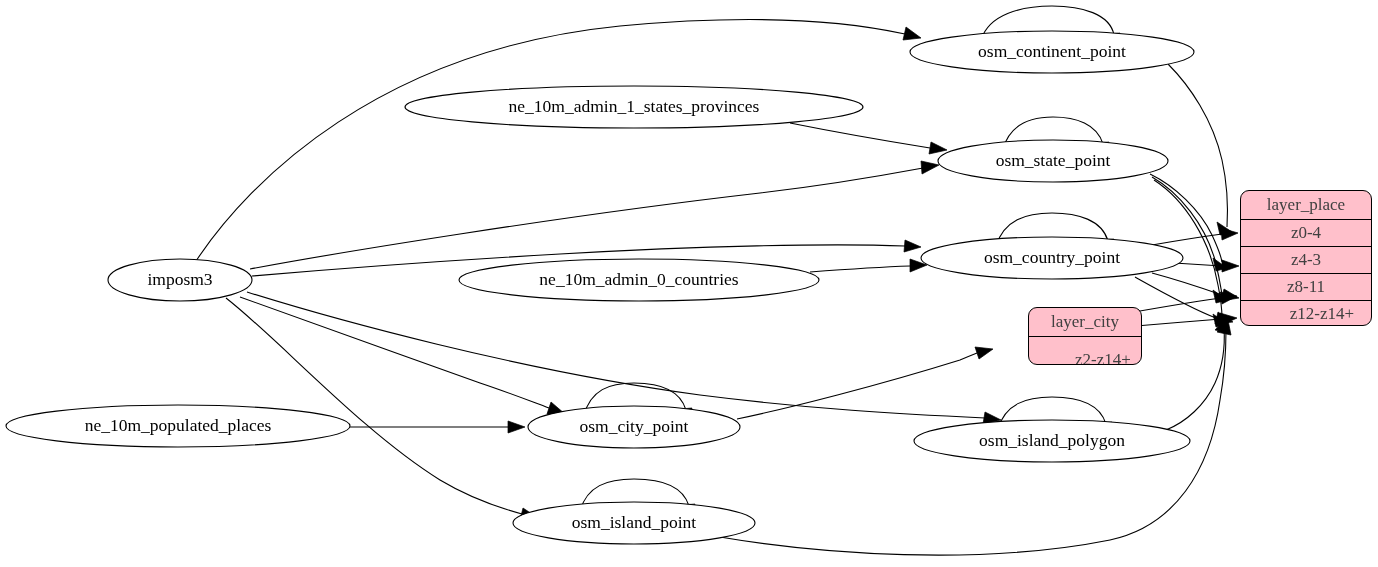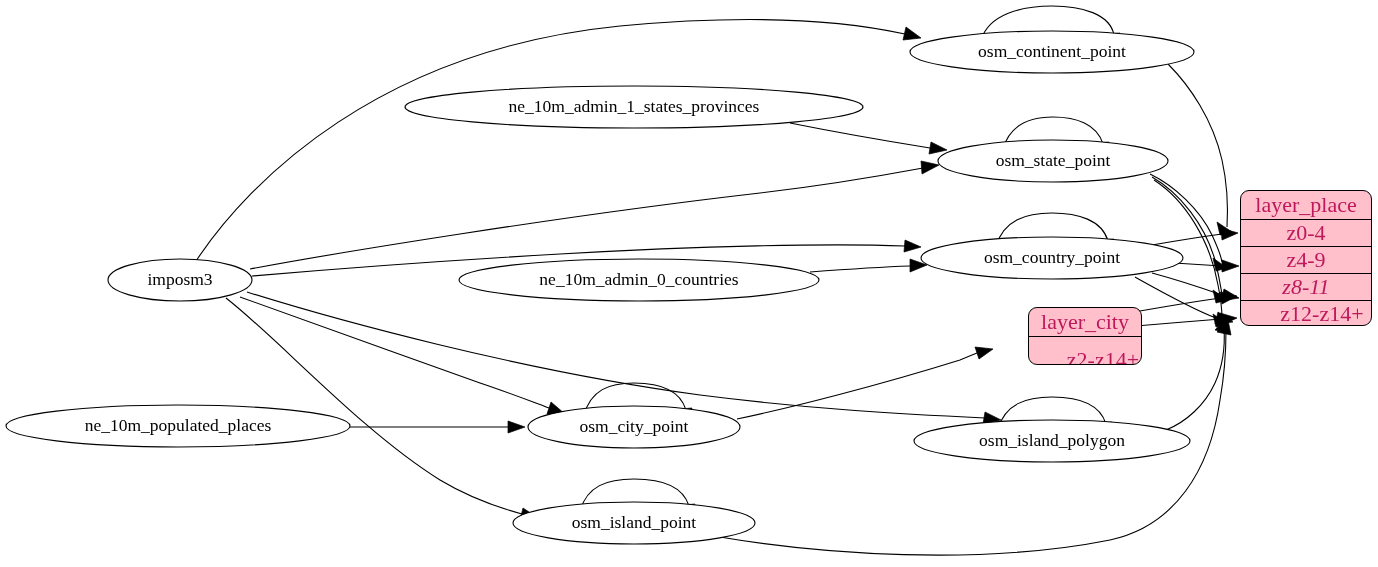--- a/index.html
+++ b/index.html
@@ -53,22 +53,22 @@
     border: 1.3px solid #000000;
     border-radius: 9px;
     box-sizing: border-box;
     overflow: hidden;
   }
   .record-row {
     display: flex;
     align-items: center;
     justify-content: center;
     font-family: "Liberation Serif", "DejaVu Serif", serif;
-    font-size: 22px;
-    color: #be185d;
+    font-size: 17px;
+    color: #404040;
     box-sizing: border-box;
     white-space: nowrap;
   }
   .record-row + .record-row {
     border-top: 1.3px solid #000000;
   }
 </style>
 </head>
 <body>
 
@@ -213,22 +213,22 @@
       <g>
         <ellipse class="node-ellipse" cx="634" cy="523" rx="121" ry="21"></ellipse>
         <text class="node-label" x="634" y="524">osm_island_point</text>
       </g>
     </g>
   </svg>
 
   <div class="record-box" style="left:1240px; top:190px; width:132px; height:136px;">
     <div class="record-row" style="height:28px;">layer_place</div>
     <div class="record-row" style="height:27px;">z0-4</div>
-    <div class="record-row" style="height:27px;">z4-9</div>
-    <div class="record-row" style="height:27px;font-style:italic;">z8-11</div>
+    <div class="record-row" style="height:27px;">z4-3</div>
+    <div class="record-row" style="height:27px;">z8-11</div>
     <div class="record-row" style="height:27px;padding-left:32px;">z12-z14+</div>
   </div>
 
   <div class="record-box" style="left:1028px; top:307px; width:114px; height:58px;">
     <div class="record-row" style="height:28px;">layer_city</div>
     <div class="record-row" style="height:46px;padding-left:36px;">z2-z14+</div>
   </div>
 
 </div>
 

